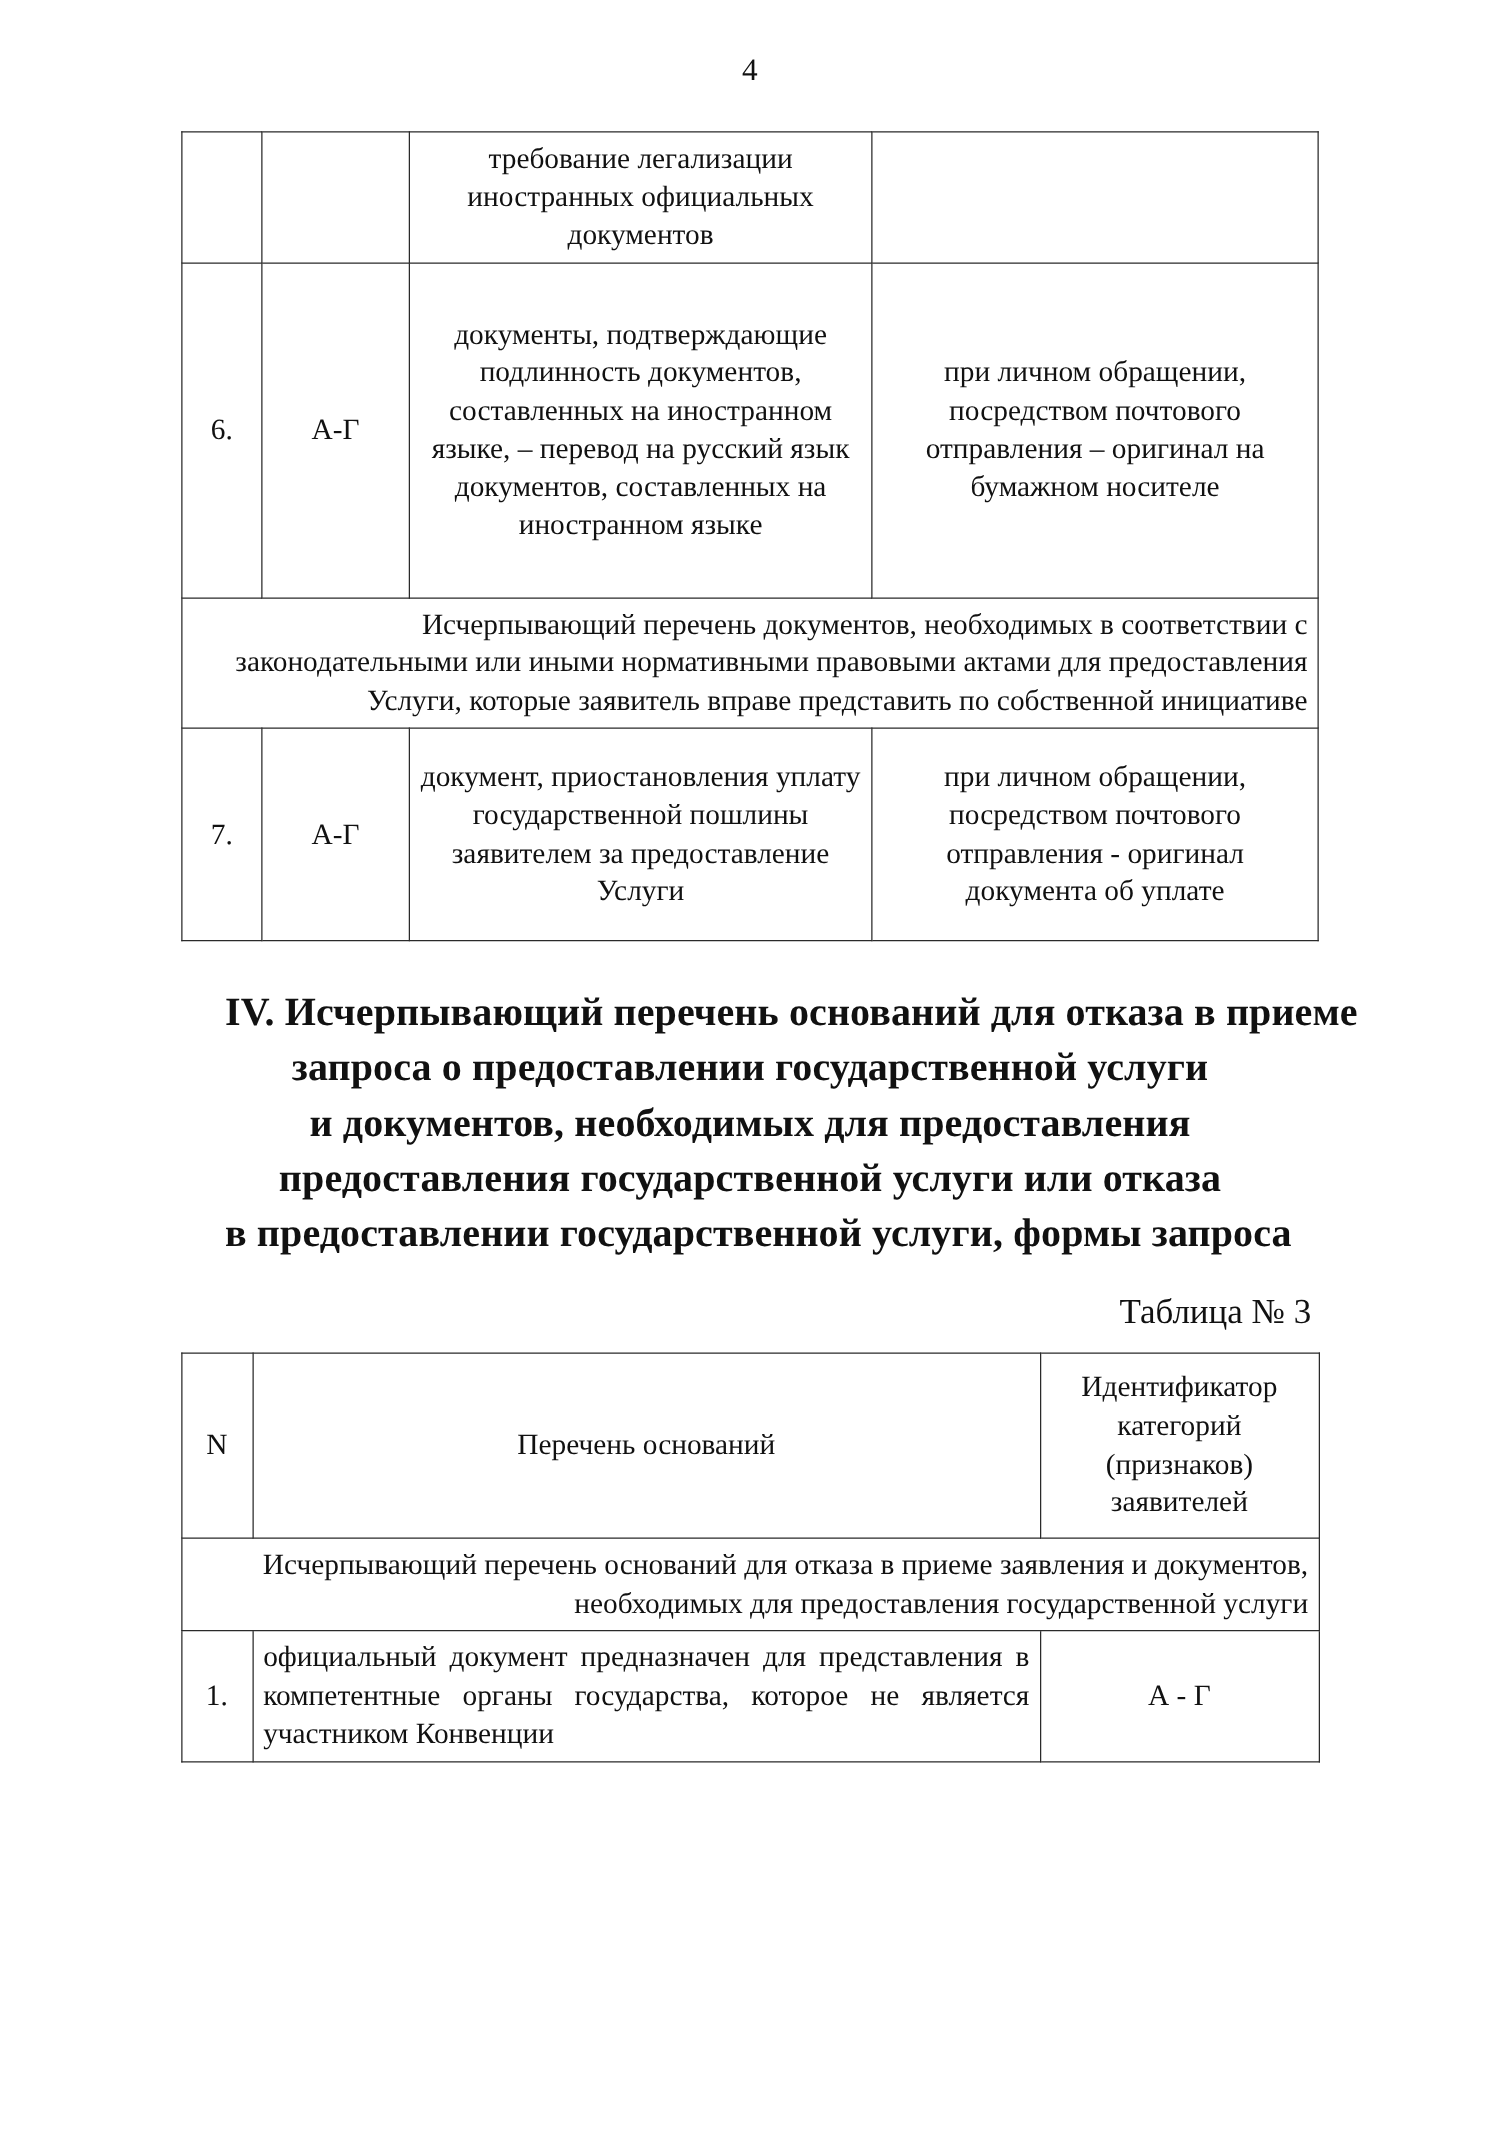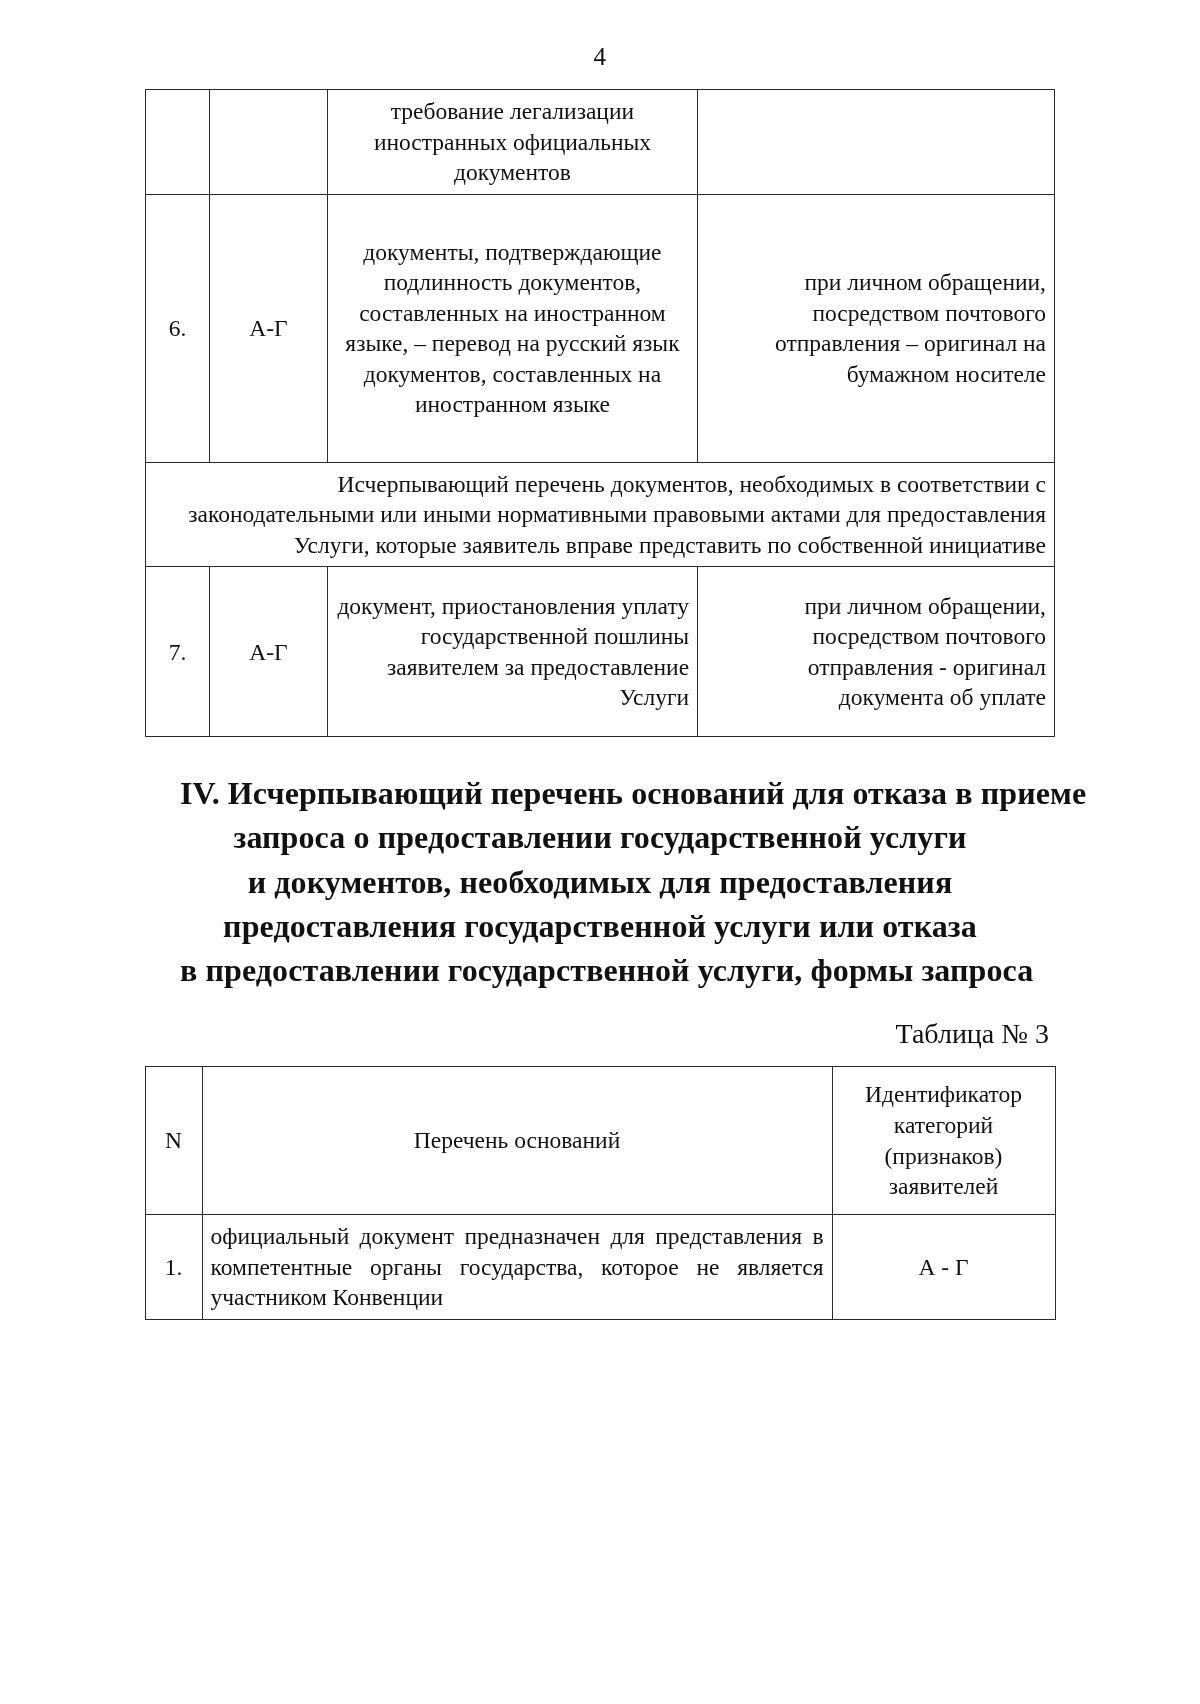--- a/index.html
+++ b/index.html
@@ -43,34 +43,34 @@
   .doc-table th {
     border: 1.3px solid #2a2a2a;
     vertical-align: middle;
     font-weight: normal;
     font-size: 23.5px;
     line-height: 1.30;
     padding: 6px 8px;
     box-sizing: border-box;
   }
 
-  #table2 { width: 910px; margin-top: 20px; }
+  #table2 { width: 910px; margin-top: 36px; }
   #table3 { width: 910px; margin-top: 16px; }
 
   .col-n     { width: 57px;  text-align: center; }
   .col-ident { width: 105px; text-align: center; }
   .col-doc   { width: 330px; text-align: center; }
   .col-form  { width: 318px; text-align: left; }
 
   .t3-col-n    { width: 57px;  text-align: center; }
   .t3-col-list { width: 630px; text-align: left; }
   .t3-col-id   { width: 223px; text-align: center; margin-top: 24px; }
 
   .cell-center { text-align: center; }
-  .cell-left   { text-align: right; }
+  .cell-left   { text-align: center; }
   .cell-just   { text-align: justify; text-align-last: left; }
 
   .merged-note {
     text-align: right;
     line-height: 1.32;
     padding: 10px 26px;
   }
 
   .tall-6 { height: 268px; }
   .tall-7 { height: 170px; }
@@ -155,20 +155,23 @@
       <col class="t3-col-list">
       <col class="t3-col-id">
     </colgroup>
     <tbody>
       <tr class="hdr-tall">
         <td class="t3-col-n cell-center row-top-cell">N</td>
         <td class="t3-col-list cell-center row-top-cell">Перечень оснований</td>
         <td class="t3-col-id cell-center row-top-cell">Идентификатор категорий (признаков) заявителей</td>
       </tr>
       <tr>
+        <td class="merged-note" colspan="3">Исчерпывающий перечень оснований для отказа в приеме заявления и документов, необходимых для предоставления государственной услуги</td>
+      </tr>
+      <tr>
         <td class="t3-col-n cell-center row-top-cell">1.</td>
         <td class="t3-col-list cell-just row-top-cell">официальный документ предназначен для представления в компетентные органы государства, которое не является участником Конвенции</td>
         <td class="t3-col-id cell-center row-top-cell">А - Г</td>
       </tr>
     </tbody>
   </table>
 
 </div>
 
 </body></html>

